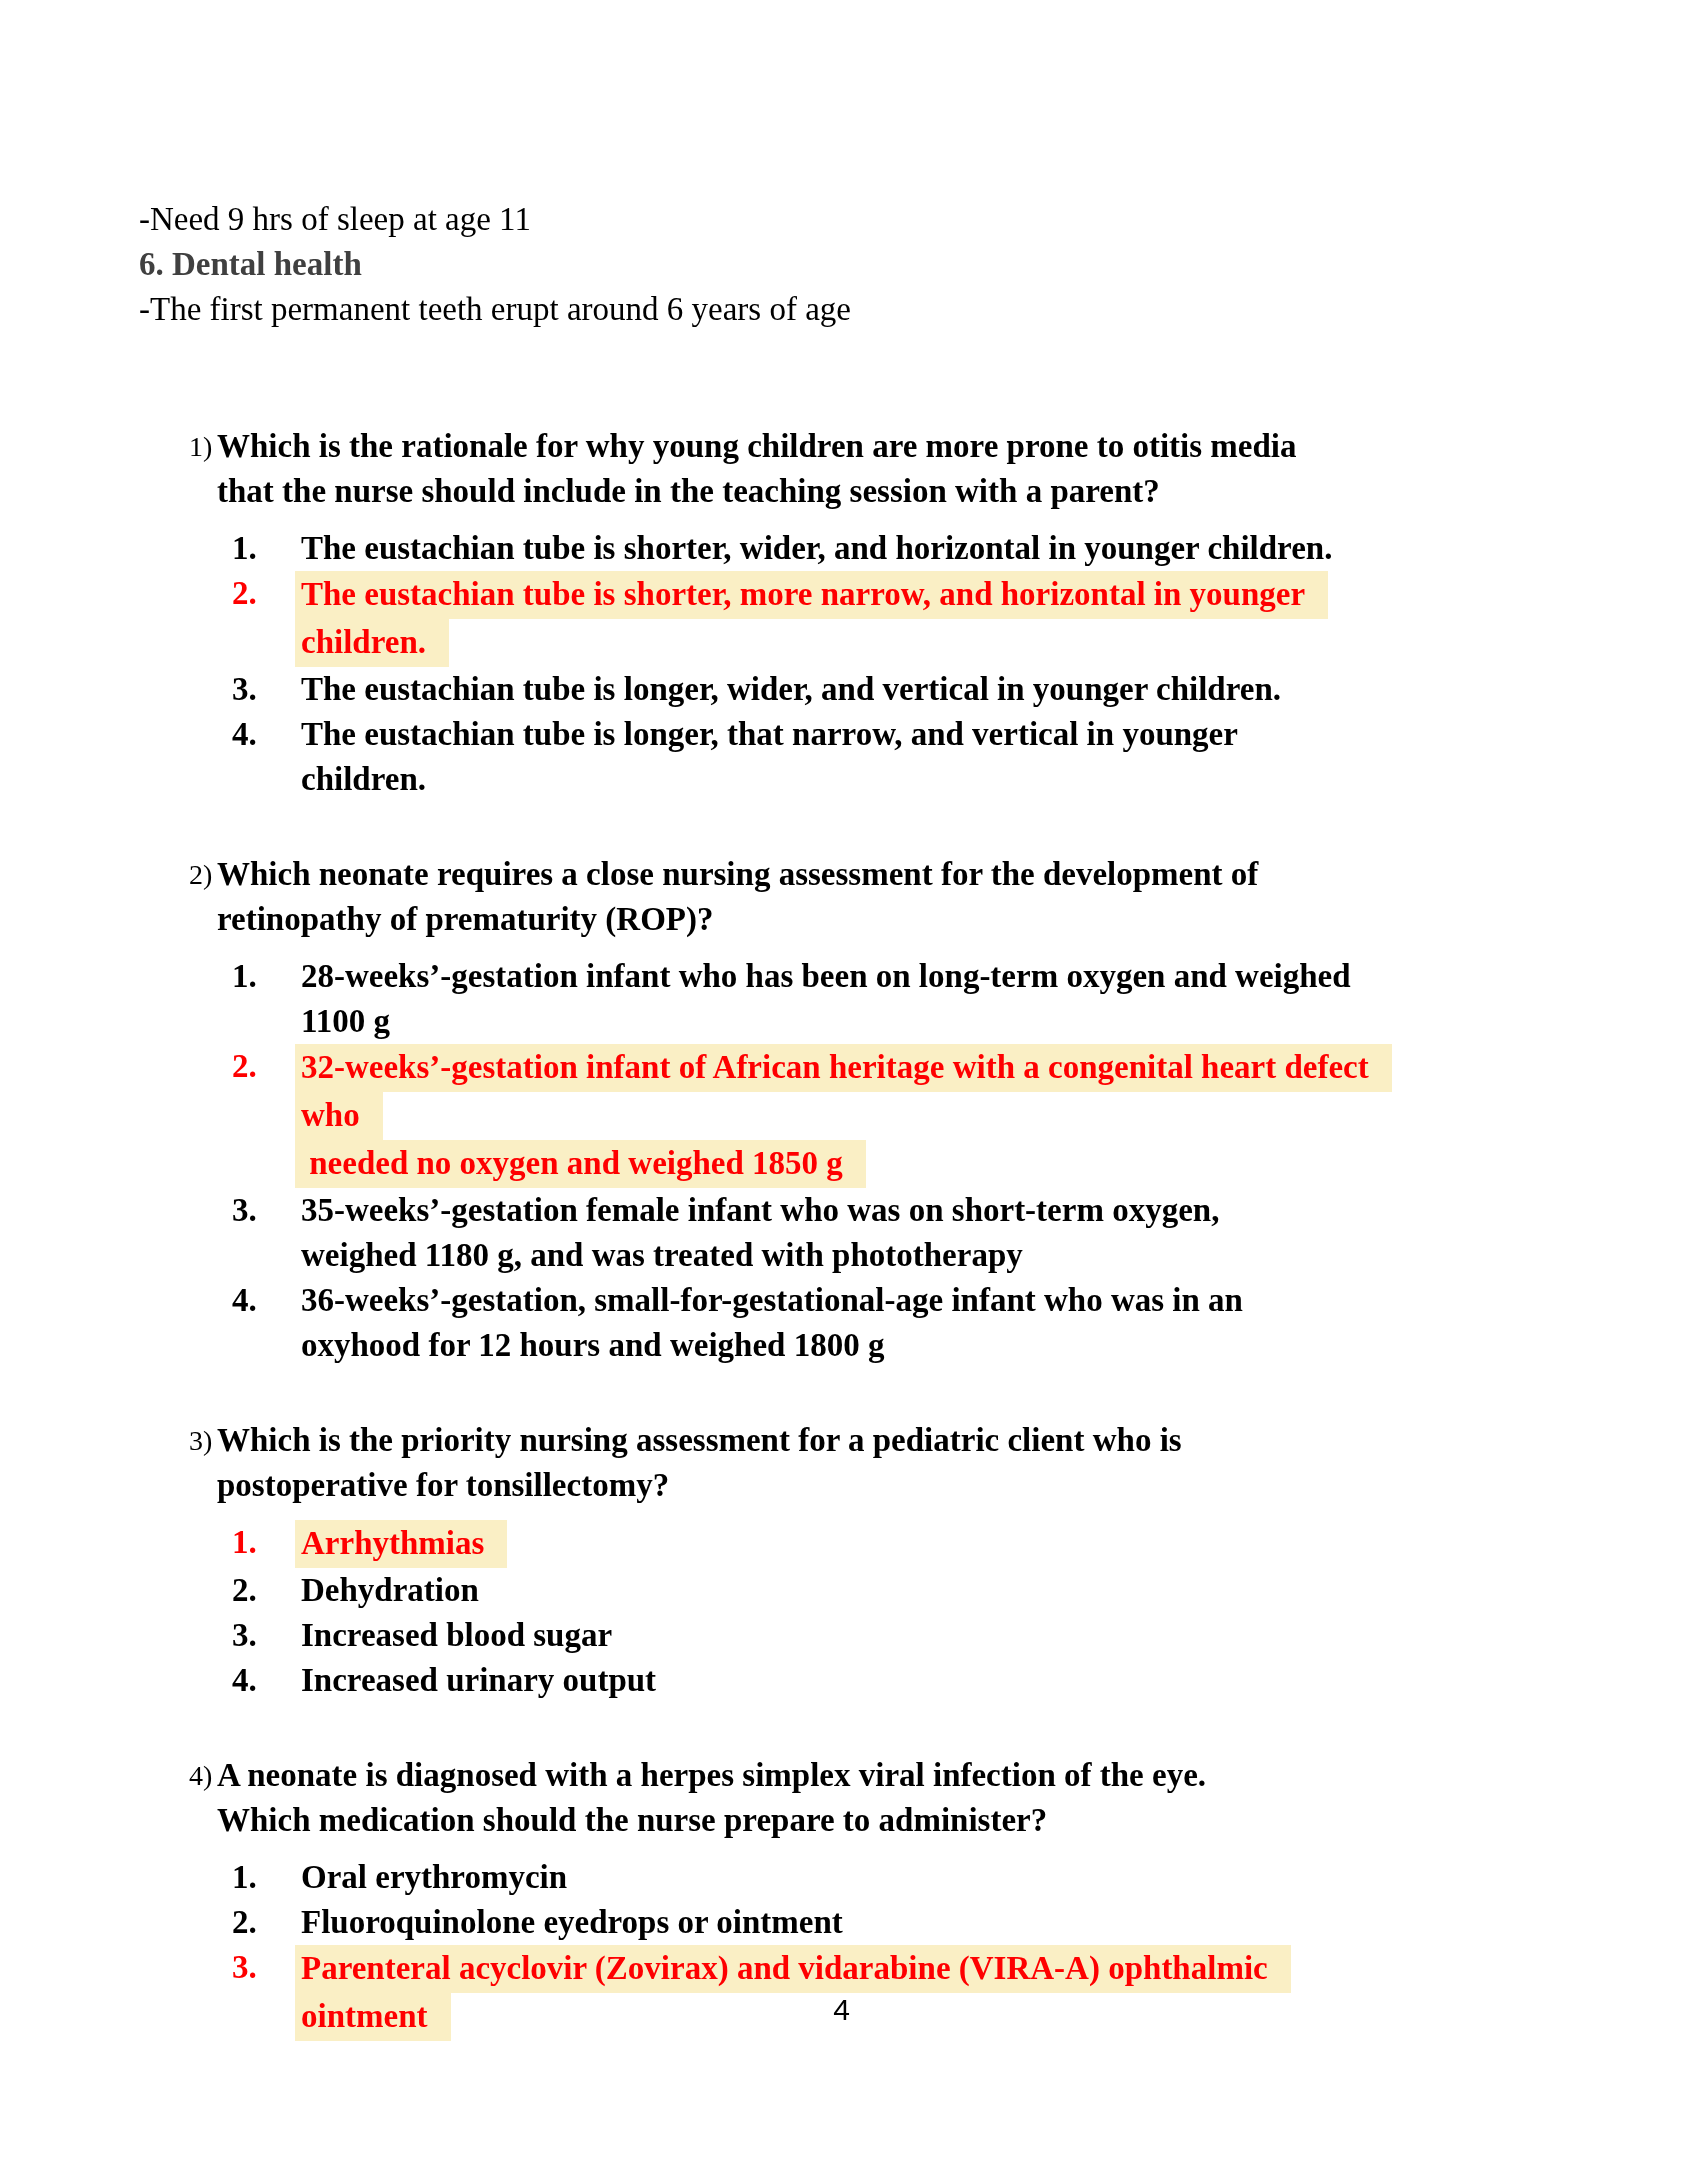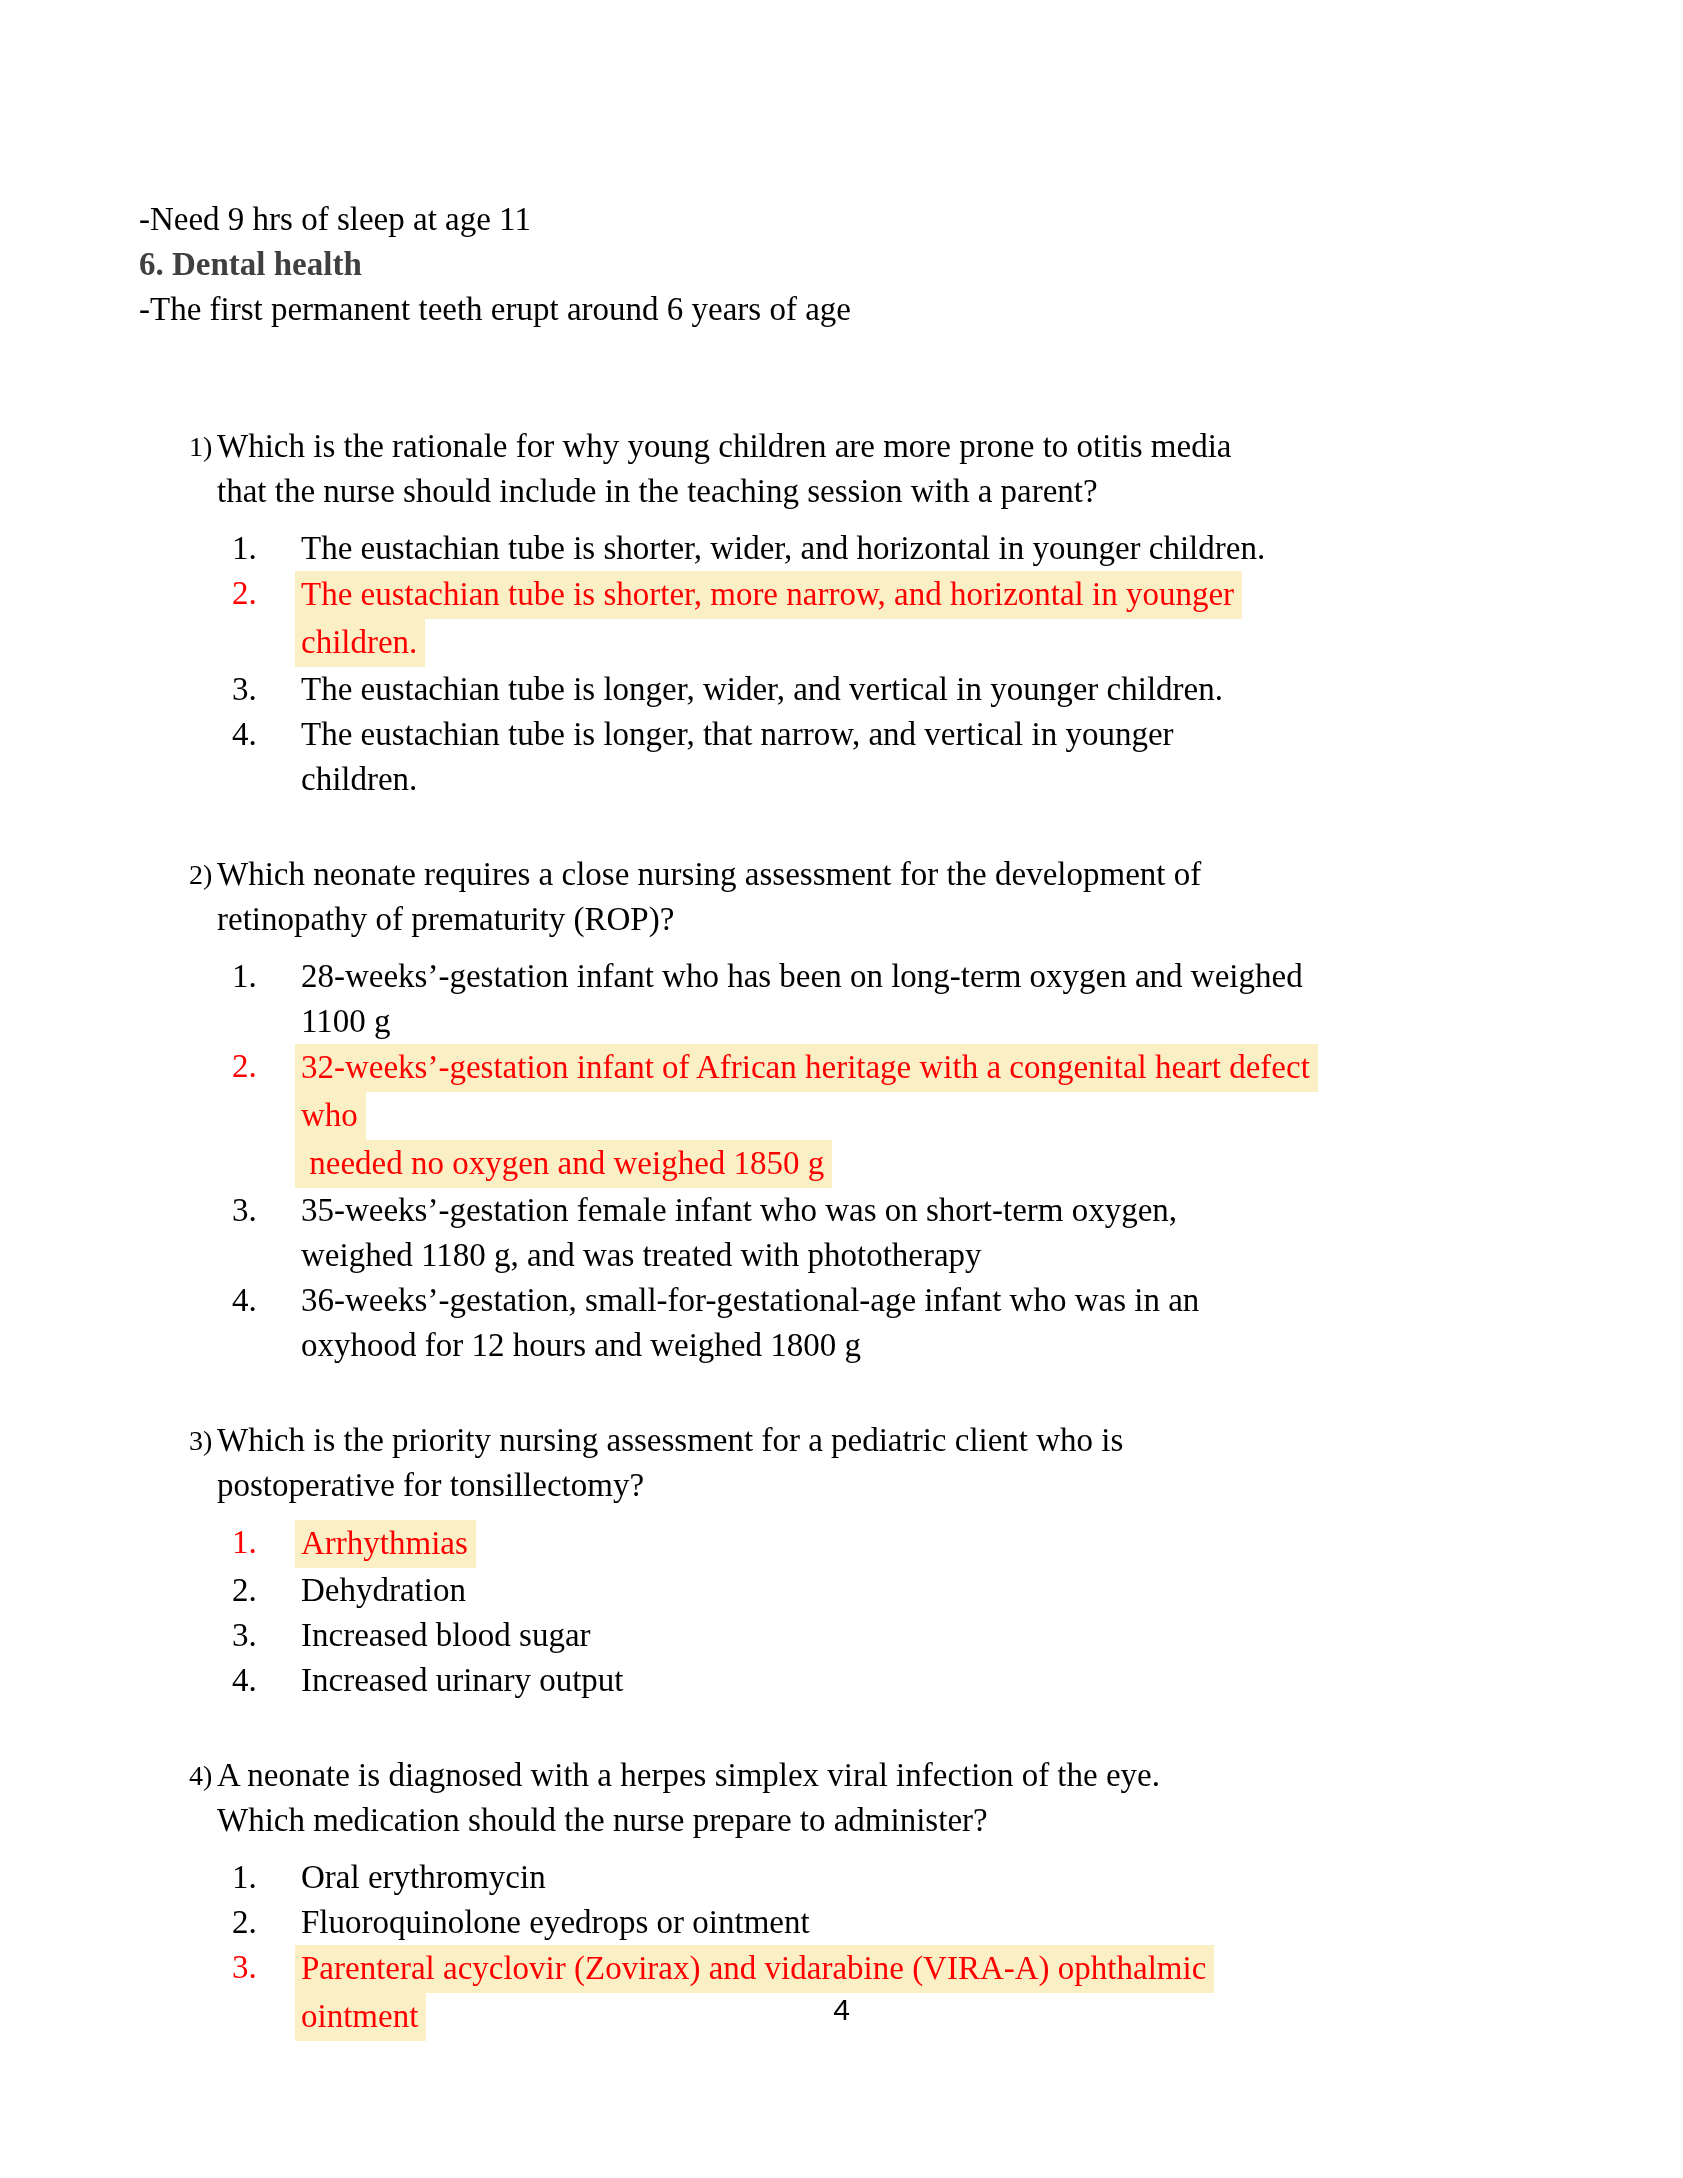--- a/index.html
+++ b/index.html
@@ -37,37 +37,37 @@
     display: flex;
     margin-left: 50px;
   }
   .question + .question { margin-top: 50px; }
   .q-num {
     width: 28px;
     flex-shrink: 0;
     font-size: 28px;
     line-height: 45px;
   }
-  .q-body { flex: 1; }
+  .q-body { flex: 1; font-weight: bold; }
   .options { margin-top: 12px; }
   .option {
     display: flex;
     margin-left: 15px;
   }
   .opt-num {
     width: 33px;
     flex-shrink: 0;
     line-height: 45px;
   }
   .opt-text { flex: 1; margin-left: 36px; }
   .option.correct { color: #fe0000; }
   .hl {
     display: inline-block;
     background: #faefc5;
-    padding: 1px 8px 2px 6px;
+    padding: 1px 23px 2px 6px;
     margin-left: -6px;
     white-space: pre;
   }
   
   .footer {
     position: absolute;
     top: 1992px;
     left: 0;
     width: 1683px;
     text-align: center;

